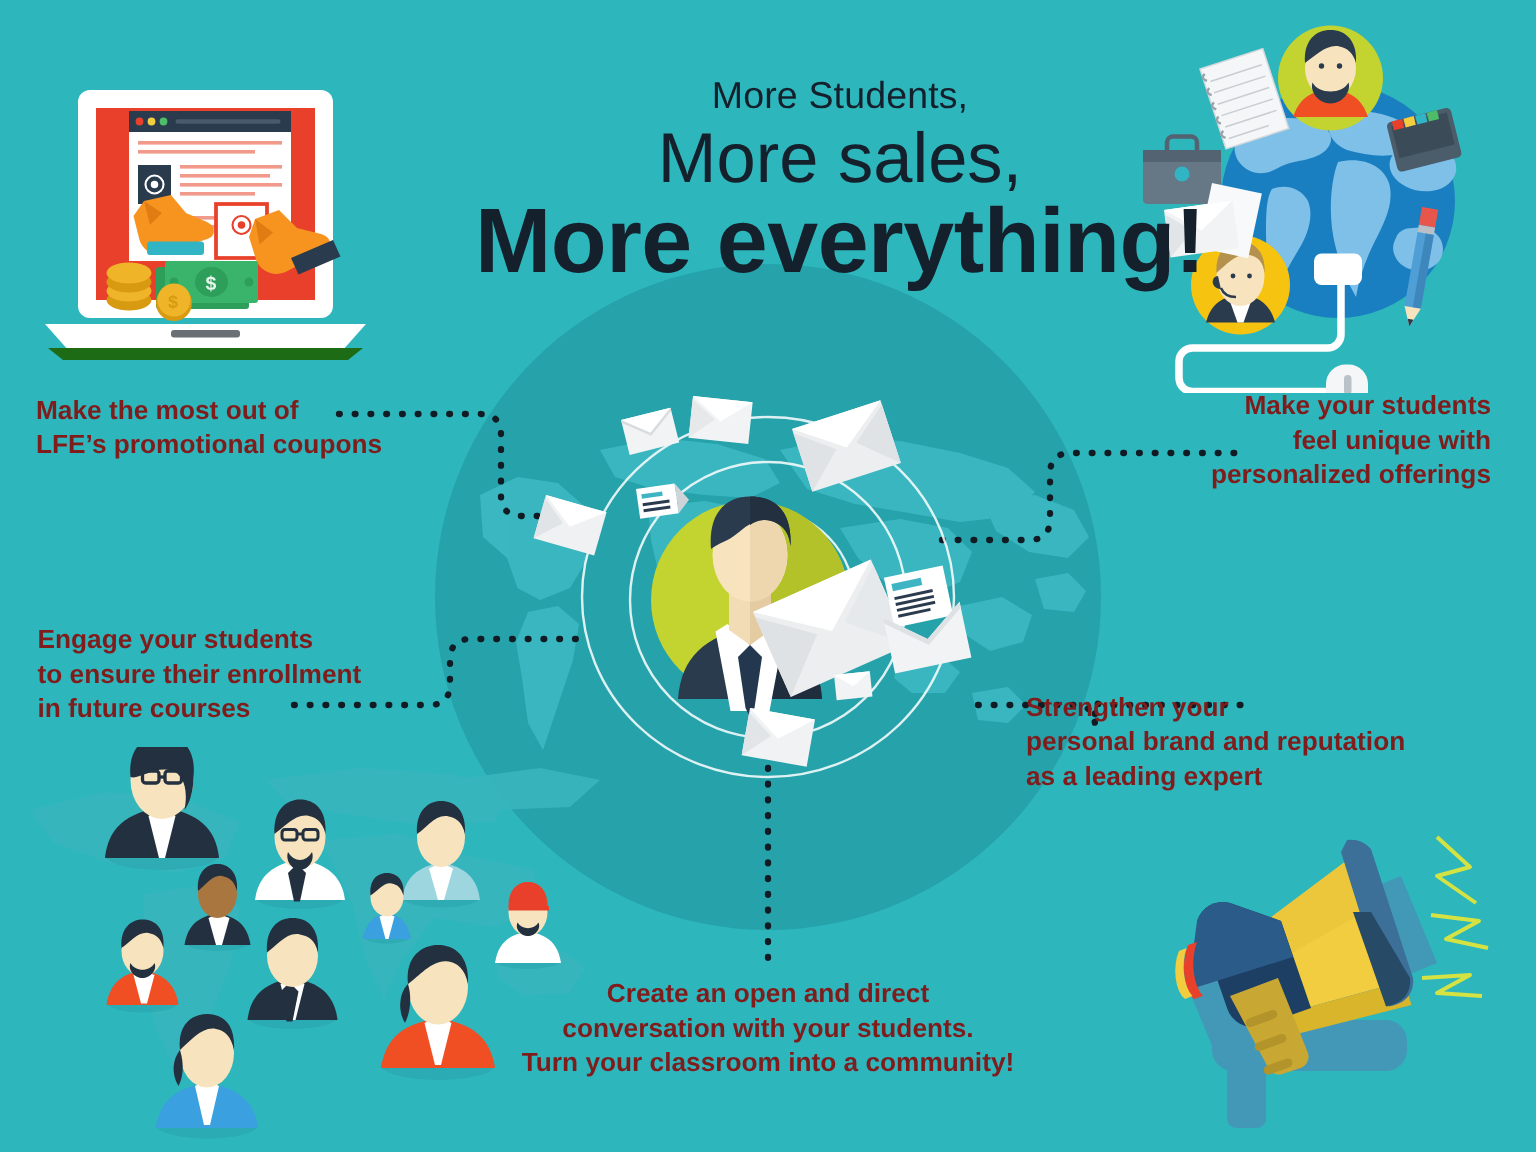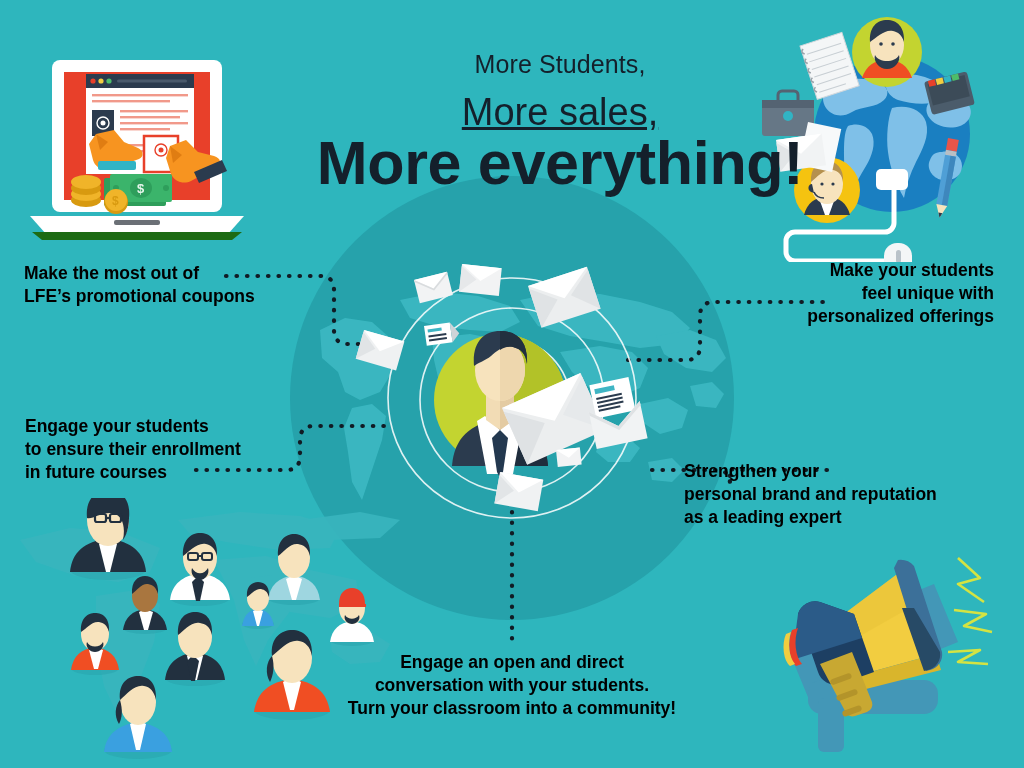--- a/index.html
+++ b/index.html
@@ -12,26 +12,26 @@
   .abs{position:absolute;}
   svg{display:block;}
 
   
   #headline{
     position:absolute;left:300px;top:52px;width:520px;
     text-align:center;color:#14202b;line-height:1.0;
     pointer-events:none;
   }
   #headline .l1{font-size:25px;font-weight:400;letter-spacing:.1px;display:block;}
-  #headline .l2{font-size:38px;font-weight:400;display:block;margin-top:16px;text-decoration:underline;}
+  #headline .l2{font-size:47px;font-weight:400;display:block;margin-top:4px;}
   #headline .l3{font-size:61px;font-weight:700;display:block;margin-top:2px;letter-spacing:-.3px;}
 
   
   .callout{
-    position:absolute;color:#000000;font-weight:700;
+    position:absolute;color:#7f1d1d;font-weight:700;
     font-size:17.5px;line-height:1.30;white-space:pre-line;
   }
   #callout-coupons{left:24px;top:262px;text-align:left;width:260px;}
   #callout-engage{left:25px;top:415px;text-align:left;width:260px;}
   #callout-unique{right:30px;top:259px;text-align:right;width:290px;}
   #callout-brand{right:30px;top:460px;text-align:left;width:310px;}
   #callout-community{left:332px;top:651px;text-align:center;width:360px;}
 </style>
 </head>
 <body>
@@ -491,17 +491,17 @@
 LFE’s promotional coupons</div>
   <div class="callout" id="callout-engage">Engage your students
 to ensure their enrollment
 in future courses</div>
   <div class="callout" id="callout-unique">Make your students
 feel unique with
 personalized offerings</div>
   <div class="callout" id="callout-brand">Strengthen your
 personal brand and reputation
 as a leading expert</div>
-  <div class="callout" id="callout-community">Engage an open and direct
+  <div class="callout" id="callout-community">Create an open and direct
 conversation with your students.
 Turn your classroom into a community!</div>
 
 </div>
 
 </body></html>

